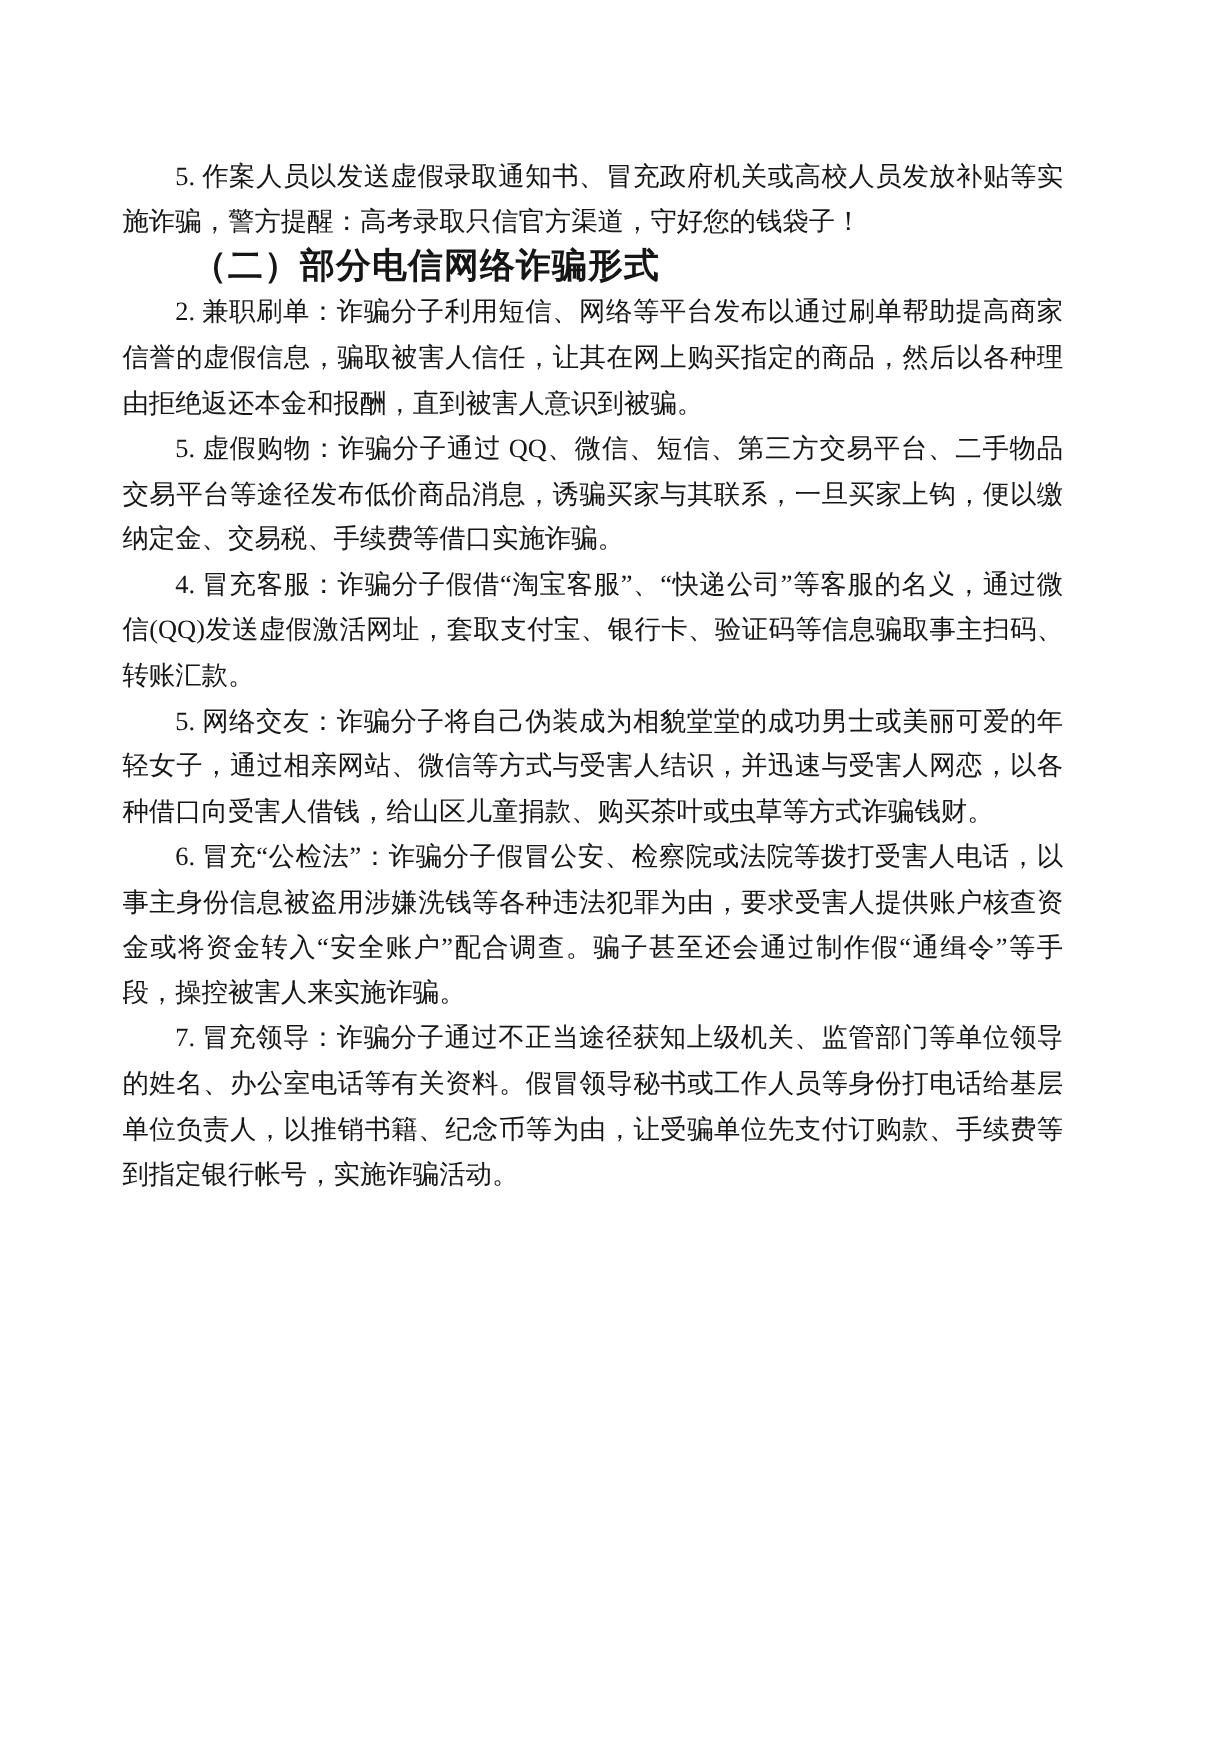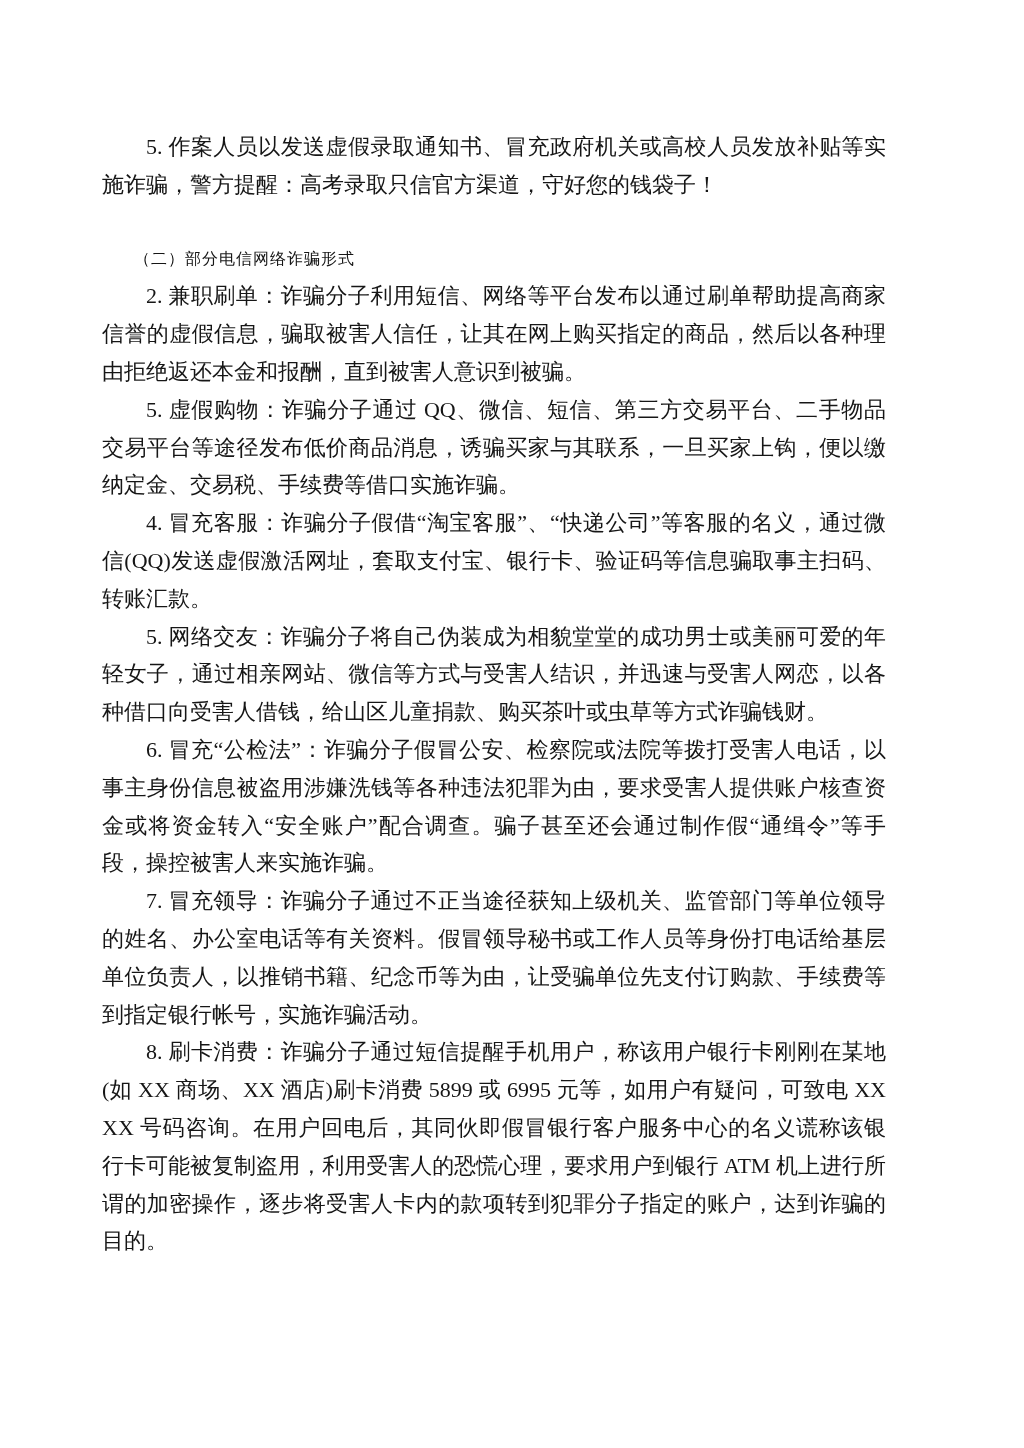--- a/index.html
+++ b/index.html
@@ -20,35 +20,33 @@
   }
   .para {
     font-size: 22px;
     line-height: 37.8px;
     text-align: justify;
     text-justify: inter-ideograph;
     text-indent: 2em;
     word-break: break-all;
   }
   .section-heading {
-    font-size: 16px;
+    font-size: 29px;
     line-height: 37.8px;
     text-indent: 2em;
-    font-weight: normal;
+    font-weight: bold;
     font-family: "Liberation Sans", "DejaVu Sans", sans-serif;
     letter-spacing: 1px;
-    margin-top: 36px;
   }
 </style>
 </head>
 <body>
 
 <div class="page-content">
   <p class="para">5. 作案人员以发送虚假录取通知书、冒充政府机关或高校人员发放补贴等实施诈骗，警方提醒：高考录取只信官方渠道，守好您的钱袋子！</p>
   <h2 class="section-heading">（二）部分电信网络诈骗形式</h2>
   <p class="para">2. 兼职刷单：诈骗分子利用短信、网络等平台发布以通过刷单帮助提高商家信誉的虚假信息，骗取被害人信任，让其在网上购买指定的商品，然后以各种理由拒绝返还本金和报酬，直到被害人意识到被骗。</p>
   <p class="para">5. 虚假购物：诈骗分子通过 QQ、微信、短信、第三方交易平台、二手物品交易平台等途径发布低价商品消息，诱骗买家与其联系，一旦买家上钩，便以缴纳定金、交易税、手续费等借口实施诈骗。</p>
   <p class="para">4. 冒充客服：诈骗分子假借“淘宝客服”、“快递公司”等客服的名义，通过微信(QQ)发送虚假激活网址，套取支付宝、银行卡、验证码等信息骗取事主扫码、转账汇款。</p>
   <p class="para">5. 网络交友：诈骗分子将自己伪装成为相貌堂堂的成功男士或美丽可爱的年轻女子，通过相亲网站、微信等方式与受害人结识，并迅速与受害人网恋，以各种借口向受害人借钱，给山区儿童捐款、购买茶叶或虫草等方式诈骗钱财。</p>
   <p class="para">6. 冒充“公检法”：诈骗分子假冒公安、检察院或法院等拨打受害人电话，以事主身份信息被盗用涉嫌洗钱等各种违法犯罪为由，要求受害人提供账户核查资金或将资金转入“安全账户”配合调查。骗子甚至还会通过制作假“通缉令”等手段，操控被害人来实施诈骗。</p>
   <p class="para">7. 冒充领导：诈骗分子通过不正当途径获知上级机关、监管部门等单位领导的姓名、办公室电话等有关资料。假冒领导秘书或工作人员等身份打电话给基层单位负责人，以推销书籍、纪念币等为由，让受骗单位先支付订购款、手续费等到指定银行帐号，实施诈骗活动。</p>
-  <p class="para">8. 刷卡消费：诈骗分子通过短信提醒手机用户，称该用户银行卡刚刚在某地(如 XX 商场、XX 酒店)刷卡消费 5899 或 6995 元等，如用户有疑问，可致电 XXXX 号码咨询。在用户回电后，其同伙即假冒银行客户服务中心的名义谎称该银行卡可能被复制盗用，利用受害人的恐慌心理，要求用户到银行 ATM 机上进行所谓的加密操作，逐步将受害人卡内的款项转到犯罪分子指定的账户，达到诈骗的目的。</p>
 </div>
 
 </body></html>

